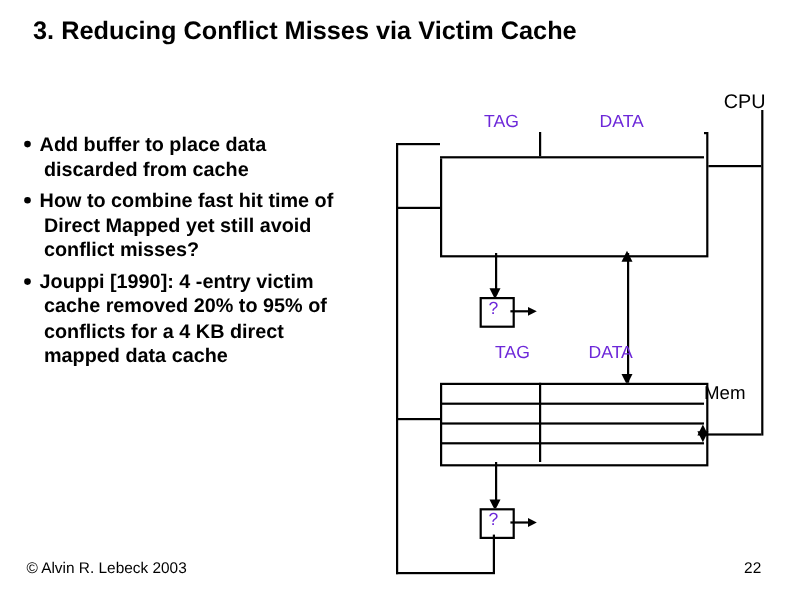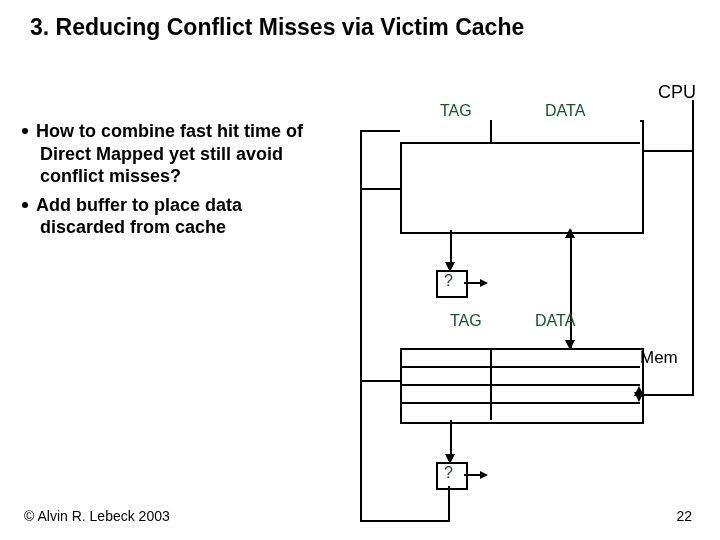--- a/index.html
+++ b/index.html
@@ -76,21 +76,21 @@
   .v { width: 2px; }
   .h { height: 2px; }
   .box {
     position: absolute;
     border: 2px solid #000;
     background: #fff;
   }
   .lbl {
     position: absolute;
     font-size: 16px;
-    color: #14532d;
+    color: #6d28d9;
   }
   .arrow-down {
     position: absolute;
     width: 0; height: 0;
     border-left: 5px solid transparent;
     border-right: 5px solid transparent;
     border-top: 10px solid #000;
   }
   .arrow-up {
     position: absolute;
@@ -112,22 +112,23 @@
     color: #000;
   }
 </style>
 </head>
 <body>
 
 <div class="title">3. Reducing Conflict Misses via Victim Cache</div>
 <div class="cpu-label">CPU</div>
 
 <div class="bullet-col">
+  <p class="indent"><span class="bullet"></span><span>Add buffer to place data discarded from cache</span></p>
   <p class="indent"><span class="bullet"></span><span>How to combine fast hit time of Direct Mapped yet still avoid conflict misses?</span></p>
-  <p class="indent"><span class="bullet"></span><span>Add buffer to place data discarded from cache</span></p>
+  <p class="indent"><span class="bullet"></span><span>Jouppi [1990]: 4 -entry victim cache removed 20% to 95% of conflicts for a 4 KB direct mapped data cache</span></p>
 </div>
 
 <div class="diagram">
 
   <div class="line v" style="left:352px; top:10px; height:296px;"></div>
 
   <div class="line h" style="left:300px; top:60px; width:52px;"></div>
   <div class="arrow-up" style="left:294px; top:52px;"></div>
   <div class="arrow-down" style="left:294px; top:58px;"></div>
 

